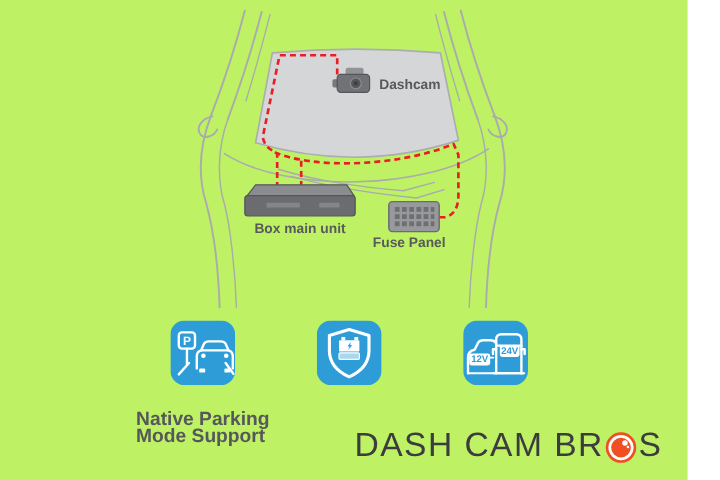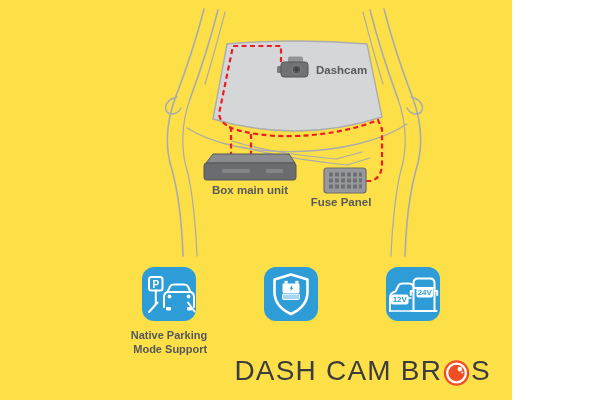--- a/index.html
+++ b/index.html
@@ -1,31 +1,31 @@
 <!DOCTYPE html>
 <html><head>
 <meta charset="utf-8">
 <style>
   html,body{margin:0;padding:0;background:#fff;}
   .canvas{
-    position:relative;width:512px;height:400px;background:#fde047;overflow:hidden;
+    position:relative;width:573px;height:400px;background:#bef264;overflow:hidden;
     font-family:"Liberation Sans",sans-serif;
   }
   .diagram-svg{position:absolute;top:0;left:0;}
   .diagram-label{
     font-family:"Liberation Sans",sans-serif;font-size:11.5px;font-weight:700;fill:#58595B;
   }
   .features{
     position:absolute;top:267px;left:108px;width:366px;
     display:flex;justify-content:space-between;
   }
   .feature{width:122px;display:flex;flex-direction:column;align-items:center;}
   .feature-label{
-    margin-top:7px;font-size:11px;font-weight:700;color:#56575B;
-    text-align:right;white-space:pre-line;line-height:14px;
+    margin-top:22px;font-size:16px;font-weight:700;color:#56575B;
+    text-align:left;white-space:pre-line;line-height:14px;
   }
   .icon-badge-text{
     font-family:"Liberation Sans",sans-serif;font-weight:700;fill:#2E9CD6;
   }
   .logo{
     position:absolute;top:355px;right:21px;display:flex;align-items:center;
     font-size:28px;letter-spacing:1.2px;color:#3C3C3E;font-weight:400;white-space:pre;
   }
   .logo .lens{margin:0 1px;transform:translateY(1.5px);}
 </style>

